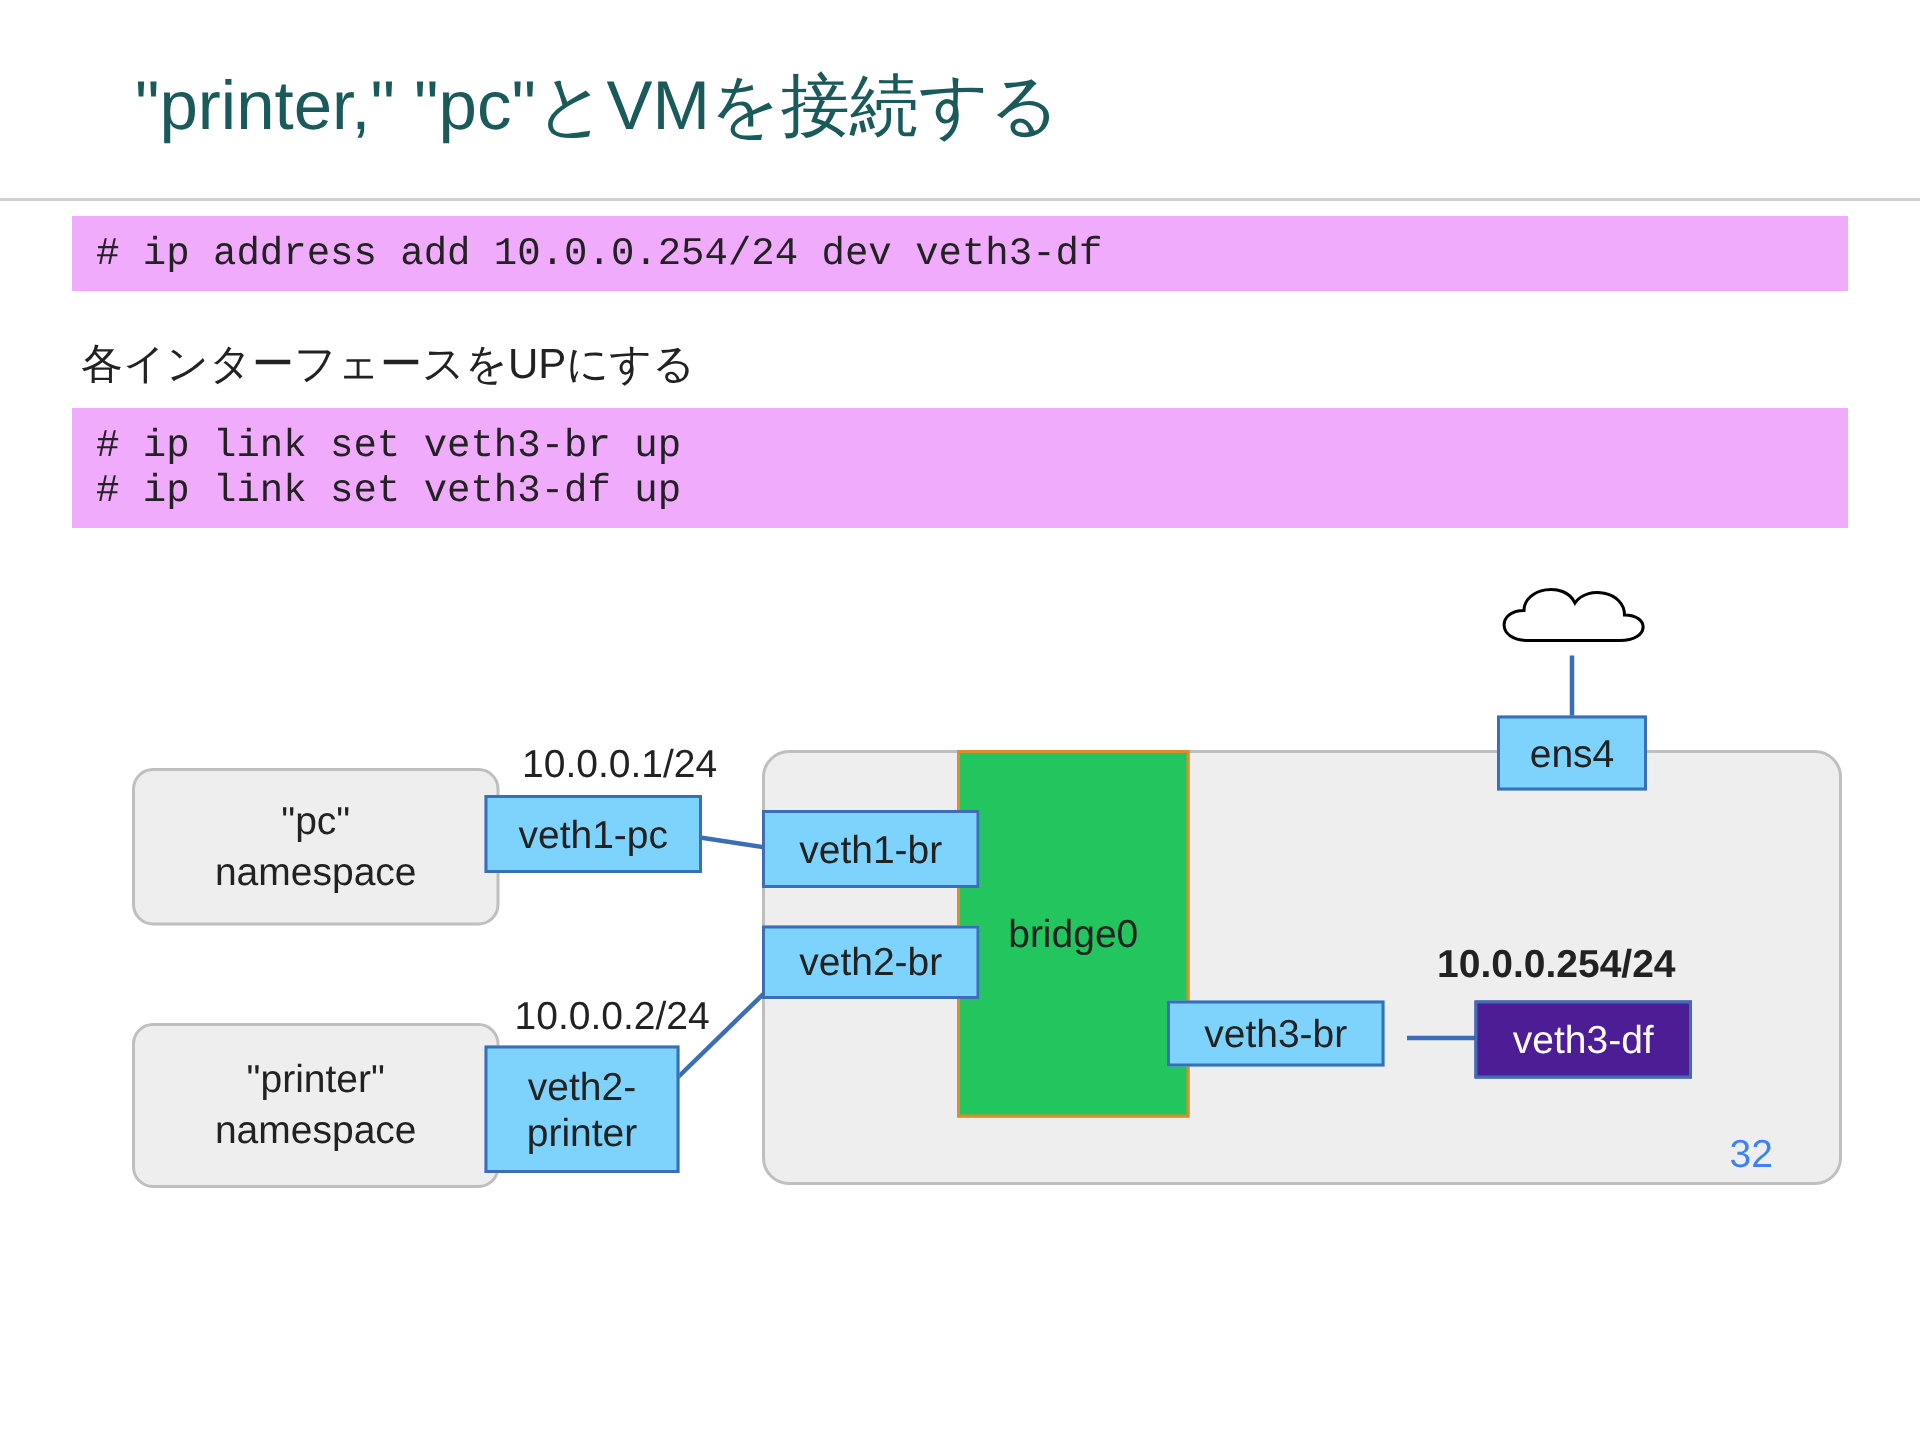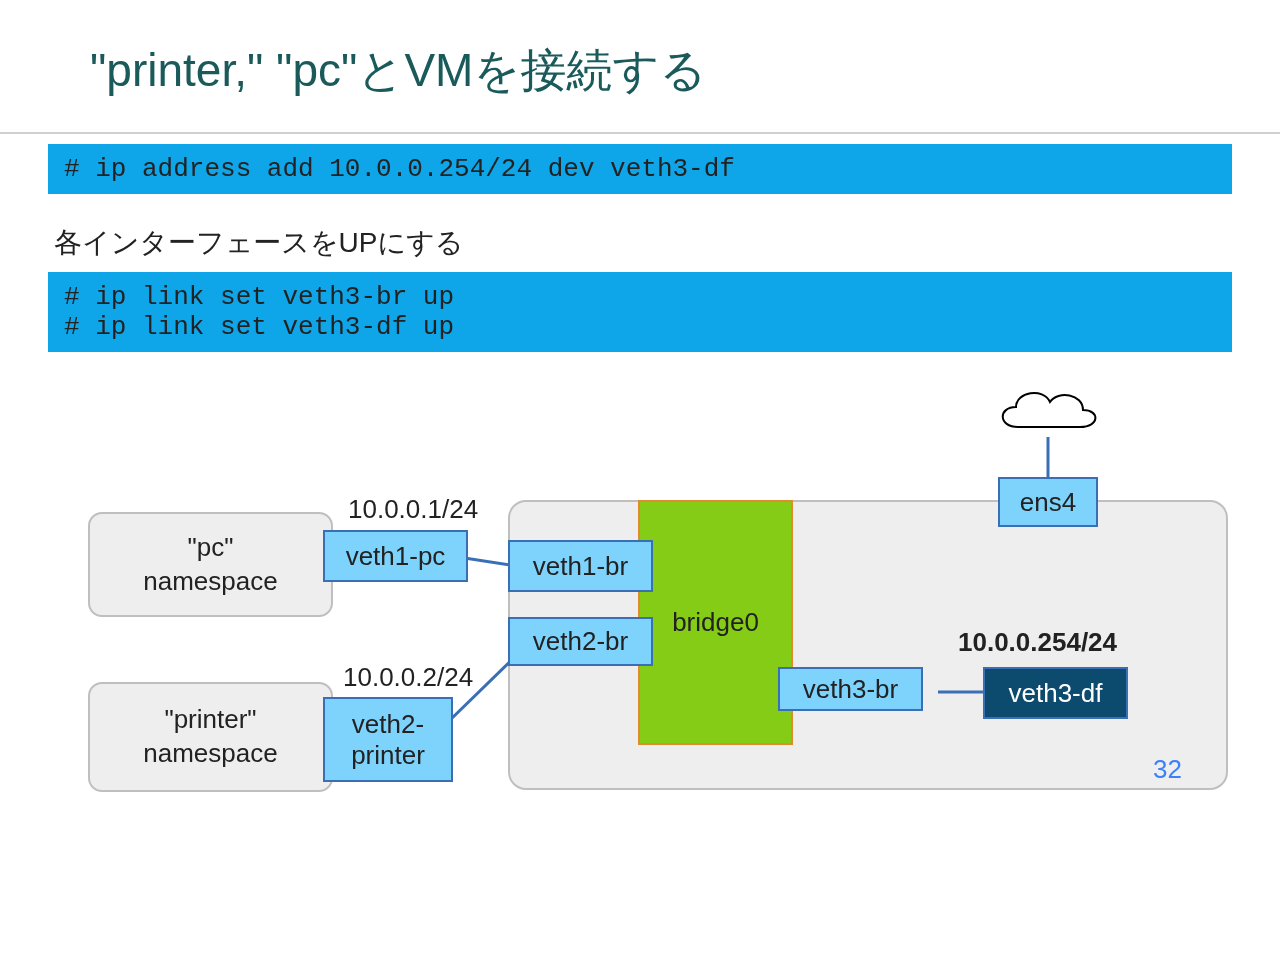--- a/index.html
+++ b/index.html
@@ -2,27 +2,27 @@
 <html><head>
 <meta charset="utf-8">
 <style>
   * { box-sizing: border-box; margin: 0; padding: 0; }
   html, body { width: 1280px; height: 960px; font-family: "Meiryo", "Hiragino Kaku Gothic Pro", sans-serif; background: #fff; color: #222; }
   .slide { position: relative; width: 1280px; height: 960px; }
   .title { font-size: 46px; color: #1a5a5a; padding: 40px 0 30px 90px; font-weight: 400; }
   .rule { width: 100%; height: 2px; background: #d0d0d0; }
   .content { padding: 10px 48px 0 48px; }
   .para { font-size: 28px; margin: 8px 0 10px 6px; }
-  .code { background: #0ea5e9; font-family: Consolas, "Courier New", monospace; font-size: 26px; padding: 10px 16px; margin-bottom: 30px; white-space: pre; }
+  .code { background: #f0abfc; font-family: Consolas, "Courier New", monospace; font-size: 26px; padding: 10px 16px; margin-bottom: 30px; white-space: pre; }
   .diagram { position: relative; height: 430px; }
   .box { position: absolute; border: 2px solid #3b6fb5; background: #7dd3fc; display: flex; align-items: center; justify-content: center; font-size: 26px; text-align: center; }
   .ns-box { position: absolute; border: 2px solid #bfbfbf; background: #eeeeee; border-radius: 14px; display: flex; align-items: center; justify-content: center; font-size: 26px; text-align: center; line-height: 1.3; }
   .vm-box { position: absolute; border: 2px solid #bfbfbf; background: #eeeeee; border-radius: 18px; }
-  .bridge { position: absolute; border: 2px solid #e08b2c; background: #84cc16; display: flex; align-items: center; justify-content: center; font-size: 26px; }
-  .veth-df { background: #0c4a6e; color: #fff; border: 2px solid #3b6fb5; }
+  .bridge { position: absolute; border: 2px solid #e08b2c; background: #22c55e; display: flex; align-items: center; justify-content: center; font-size: 26px; }
+  .veth-df { background: #4c1d95; color: #fff; border: 2px solid #3b6fb5; }
   .label { position: absolute; font-size: 26px; }
   .label-bold { font-weight: bold; }
   .vm-caption { position: absolute; font-size: 26px; }
   .page-num { position: absolute; font-size: 26px; color: #3b82f6; }
   svg.wires { position: absolute; left: 0; top: 0; width: 100%; height: 100%; pointer-events: none; }
   .cloud { position: absolute; }
 </style>
 </head>
 <body>
 

